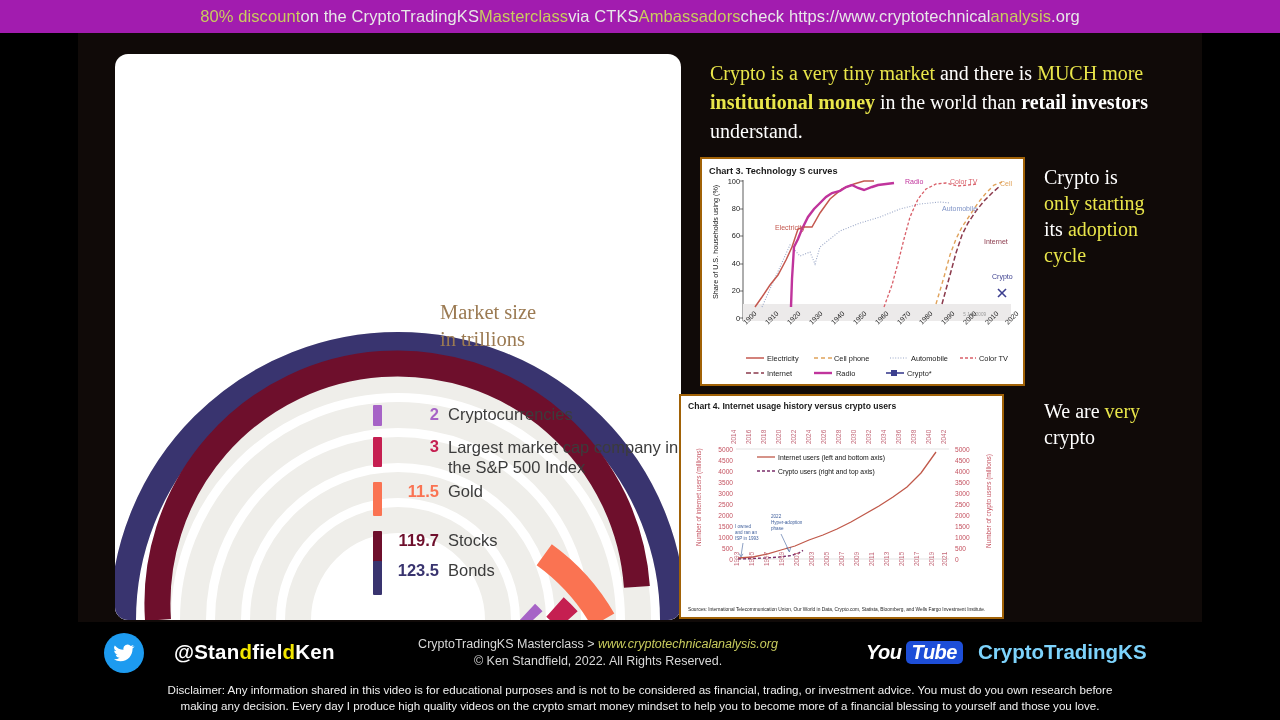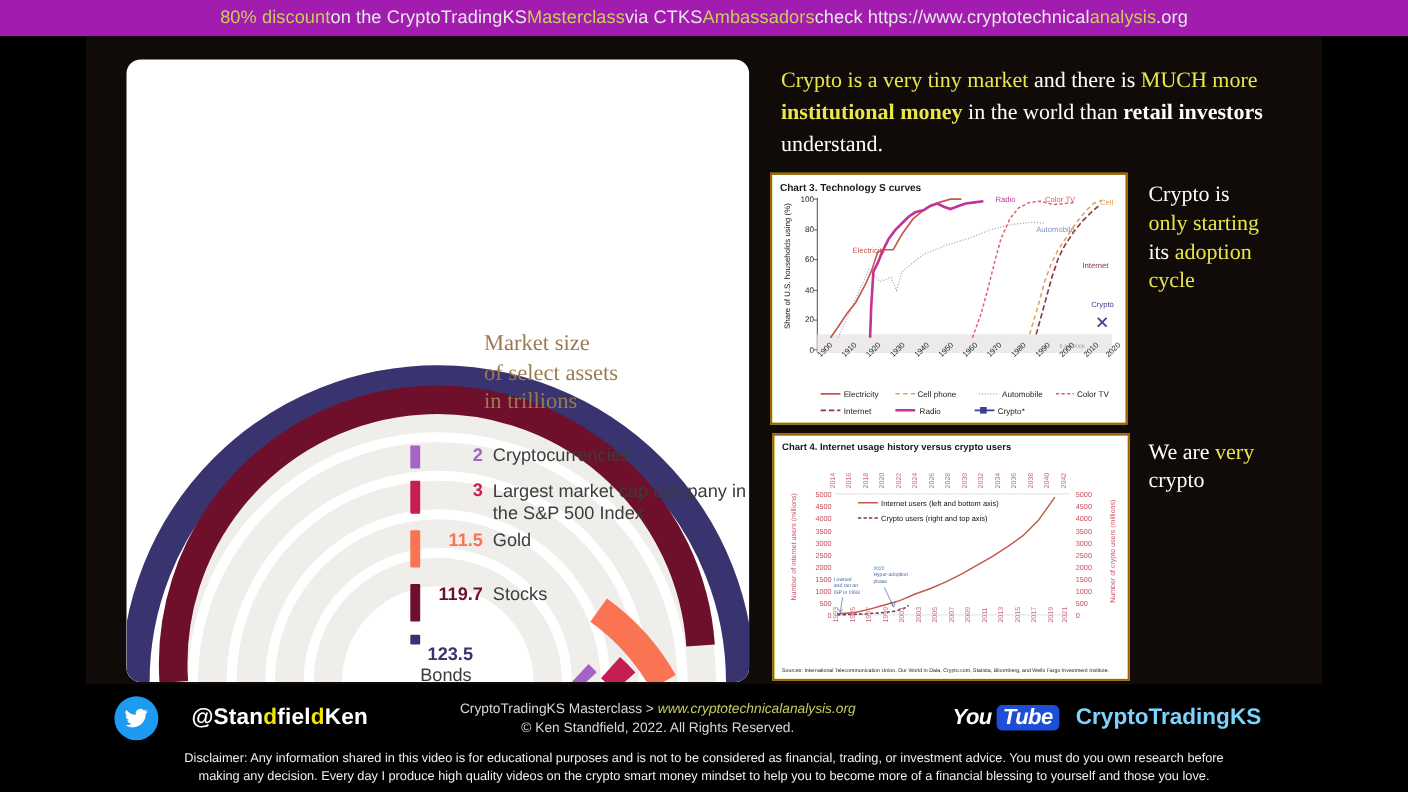--- a/index.html
+++ b/index.html
@@ -67,21 +67,21 @@
   }
   #headline .y { color:#e9e64a; }
   #headline b { font-weight:bold; }
   #headline .yb { color:#e9e64a; font-weight:bold; }
 
   .chart-card {
     position:absolute; background:#bef264; border:2px solid #a16207;
     overflow:hidden;
   }
   #chart3 { left:622px; top:124px; width:325px; height:229px; }
-  #chart4 { left:624px; top:361px; width:325px; height:225px; }
+  #chart4 { left:601px; top:361px; width:325px; height:225px; }
   .chart-card svg { display:block; }
 
   .side-text {
     position:absolute; width:160px;
     font-family:"Liberation Serif", serif;
     font-size:20px; line-height:26px; color:#ffffff;
   }
   .side-text .y { color:#e9e64a; }
   #side1 { left:966px; top:131px; }
   #side2 { left:966px; top:365px; }
@@ -170,21 +170,20 @@
 
       <path d="M 429.2,500.7 A 205,205 0 0 1 488,566" fill="none" stroke="#fa7352" stroke-width="26"></path>
 
       <path d="M 440.0,553.0 A 170,170 0 0 1 453,566" fill="none" stroke="#c51f51" stroke-width="26"></path>
 
       <path d="M 411.2,559.2 A 135,135 0 0 1 418,566" fill="none" stroke="#a663c6" stroke-width="26"></path>
     </svg>
 
     <div class="arc-title">
       <div>Market size</div>
-      <div>of select assets</div>
       <div>in trillions</div>
     </div>
 
     <div id="arc-legend">
 
       <div class="lg-row" style="left:0; top:0;">
         <span class="lg-sw" style="background:#a663c6;height:21px;"></span>
         <span class="lg-num" style="color:#a663c6;width:46px;">2</span>
         <span class="lg-lab">Cryptocurrencies</span>
       </div>
@@ -200,21 +199,21 @@
         <span class="lg-num" style="color:#fa7352;width:46px;">11.5</span>
         <span class="lg-lab">Gold</span>
       </div>
 
       <div class="lg-row" style="left:0; top:126px;">
         <span class="lg-sw" style="background:#6e0f2c;height:34px;"></span>
         <span class="lg-num" style="color:#6e0f2c;width:46px;">119.7</span>
         <span class="lg-lab">Stocks</span>
       </div>
 
-      <div class="lg-row" style="left:0; top:172px;flex-direction:column;">
+      <div class="lg-row" style="left:0; top:156px;">
         <span class="lg-sw" style="background:#39346f;height:34px;"></span>
         <span class="lg-num" style="color:#39346f;width:46px;">123.5</span>
         <span class="lg-lab">Bonds</span>
       </div>
 
     </div>
   </div>
 
   <div id="headline">
     <span class="y">Crypto is a very tiny market</span><span> and there is </span><span class="y">MUCH</span><span class="y"> more </span><span class="yb">institutional money</span><span> in the world than </span><b>retail investors</b><span> understand.</span>

